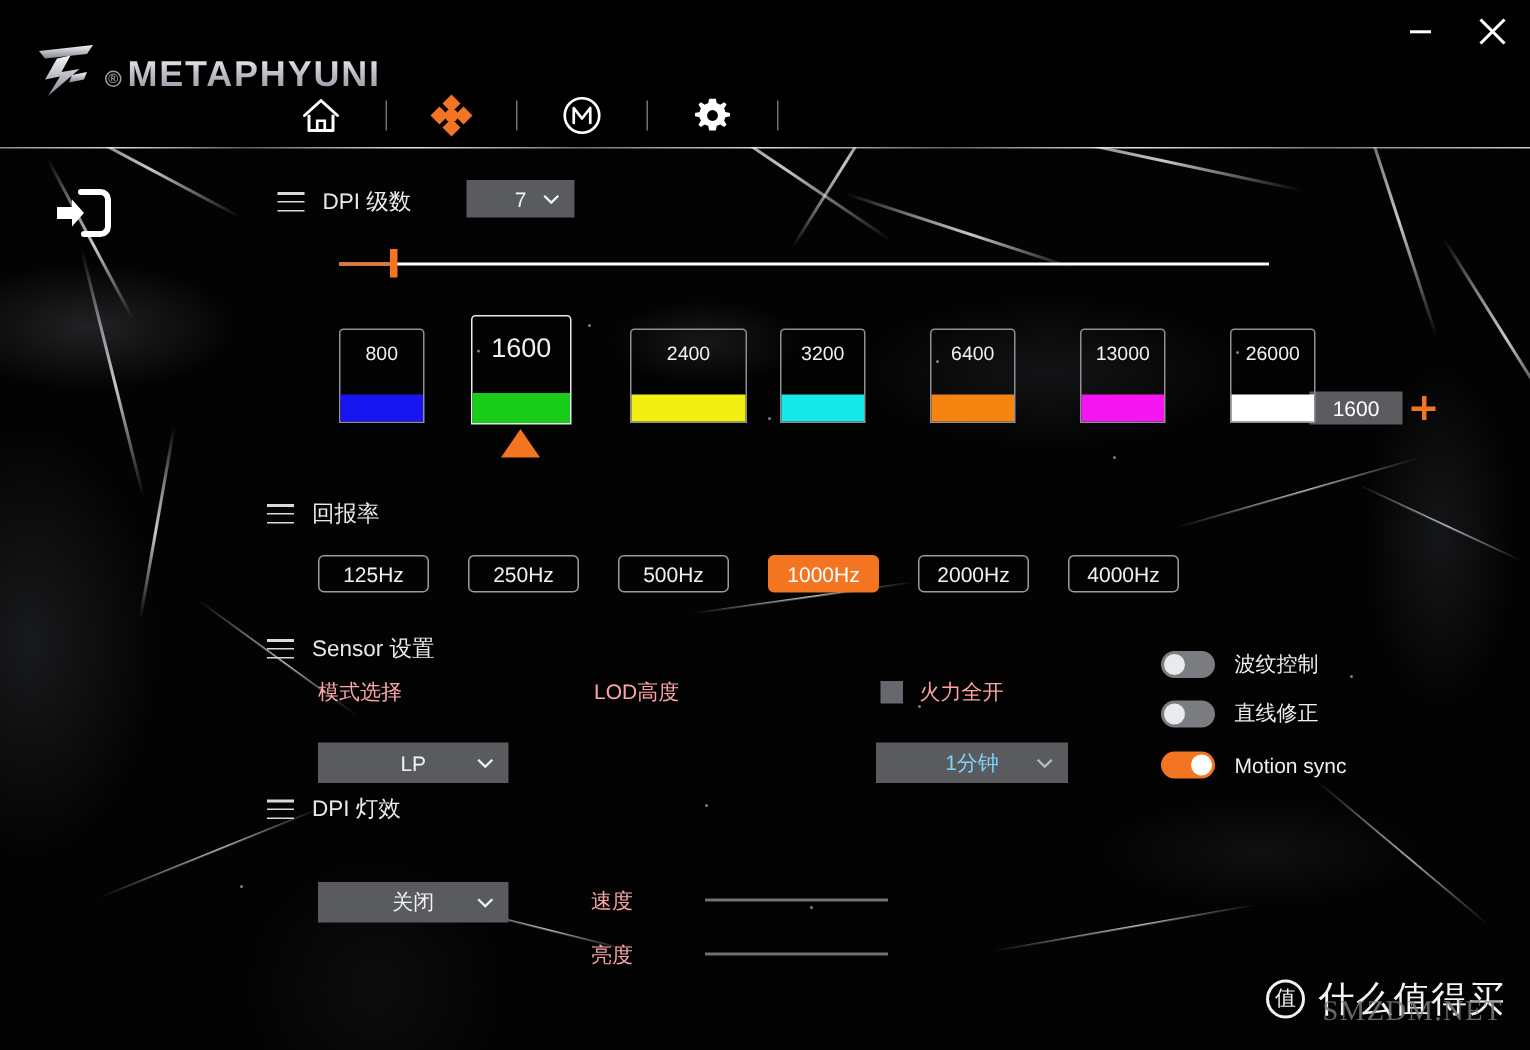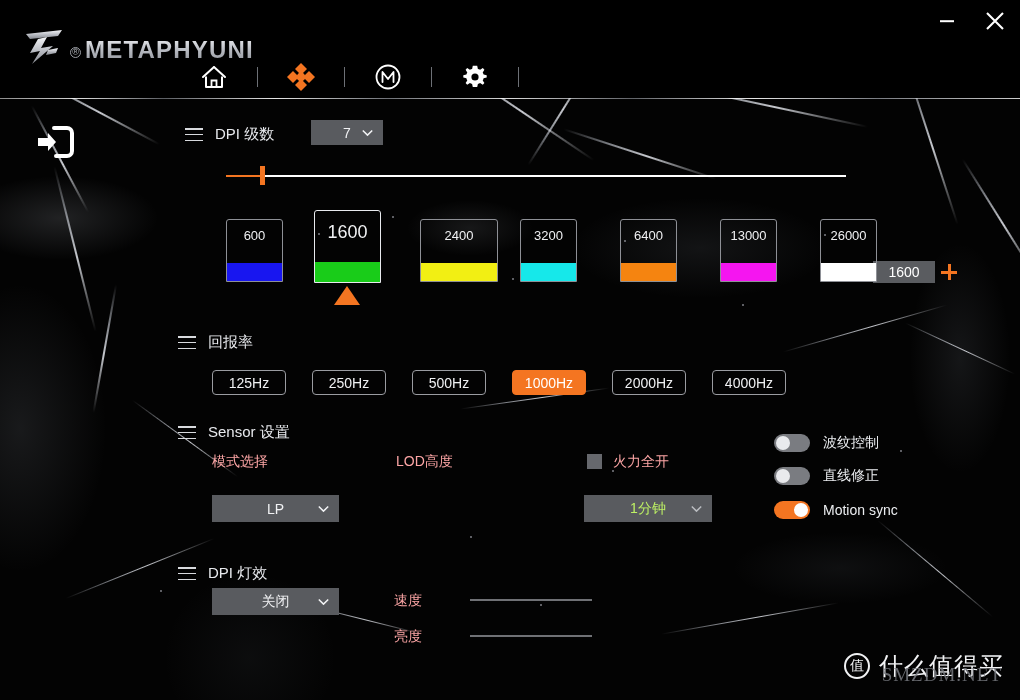--- a/index.html
+++ b/index.html
@@ -126,21 +126,21 @@
     border: none; height: 25px;
     display: flex; align-items: center; justify-content: center;
     position: relative; cursor: pointer;
     font-size: 14px;
   }
   .sel.big { height: 27px; }
   .sel .chev {
     position: absolute; right: 10px; top: 50%; transform: translateY(-50%);
     width: 11px; height: 7px;
   }
-  .sel.disabled { color: #bef264; }
+  .sel.disabled { color: #7dd3fc; }
 
   
   .dpi-slider { position: absolute; left: 226px; top: 76px; width: 620px; height: 4px; }
   .dpi-slider .track { position: absolute; left: 0; top: 1px; width: 620px; height: 2px; background: #ffffff; }
   .dpi-slider .fill { position: absolute; left: 0; top: 1px; height: 2px; background: #f47521; }
   .dpi-slider .knob {
     position: absolute; top: -8px; width: 5px; height: 19px; background: #f47521; cursor: pointer;
   }
   .minus {
     position: absolute; left: 851px; top: 172px; width: 14px; height: 3px; background: #f47521; cursor: pointer;
@@ -355,21 +355,21 @@
       <div class="track"></div>
       <div class="fill" style="width:36px;"></div>
       <div class="knob" style="left:34px;"></div>
     </div>
     <div class="minus"></div>
     <div class="dpi-val">1600</div>
     <div class="plus"></div>
 
     <div class="stages">
       <div class="stage" style="left:226px; top:121px; width:57px; height:63px;">
-        <div class="lbl">600</div>
+        <div class="lbl">800</div>
         <div class="bar" style="background:#1816f0;"></div>
       </div>
 
       <div class="stage active" style="left:314px; top:112px; width:67px; height:73px;">
         <div class="lbl">1600</div>
         <div class="bar" style="background:#19cc19;"></div>
       </div>
       <div class="pointer" style="left:334px; top:188px;"></div>
 
       <div class="stage" style="left:420px; top:121px; width:78px; height:63px;">
@@ -465,21 +465,21 @@
         </div>
       <div class="sw-label">直线修正</div>
     </div>
     <div class="toggle-row" style="left:774px; top:403px;">
       <div class="sw on">
           <i></i>
         </div>
       <div class="sw-label">Motion sync</div>
     </div>
 
-    <div class="row-head" style="left:178px; top:466px;text-align:center;">
+    <div class="row-head" style="left:178px; top:432px;text-align:center;">
       <div class="ham">
           <i></i>
           <i></i>
           <i></i>
         </div>
       <div class="sec-title">DPI 灯效</div>
     </div>
 
     <div class="sel big" style="position:absolute; left:212px; top:490px; width:127px;">
       <span>关闭</span>

